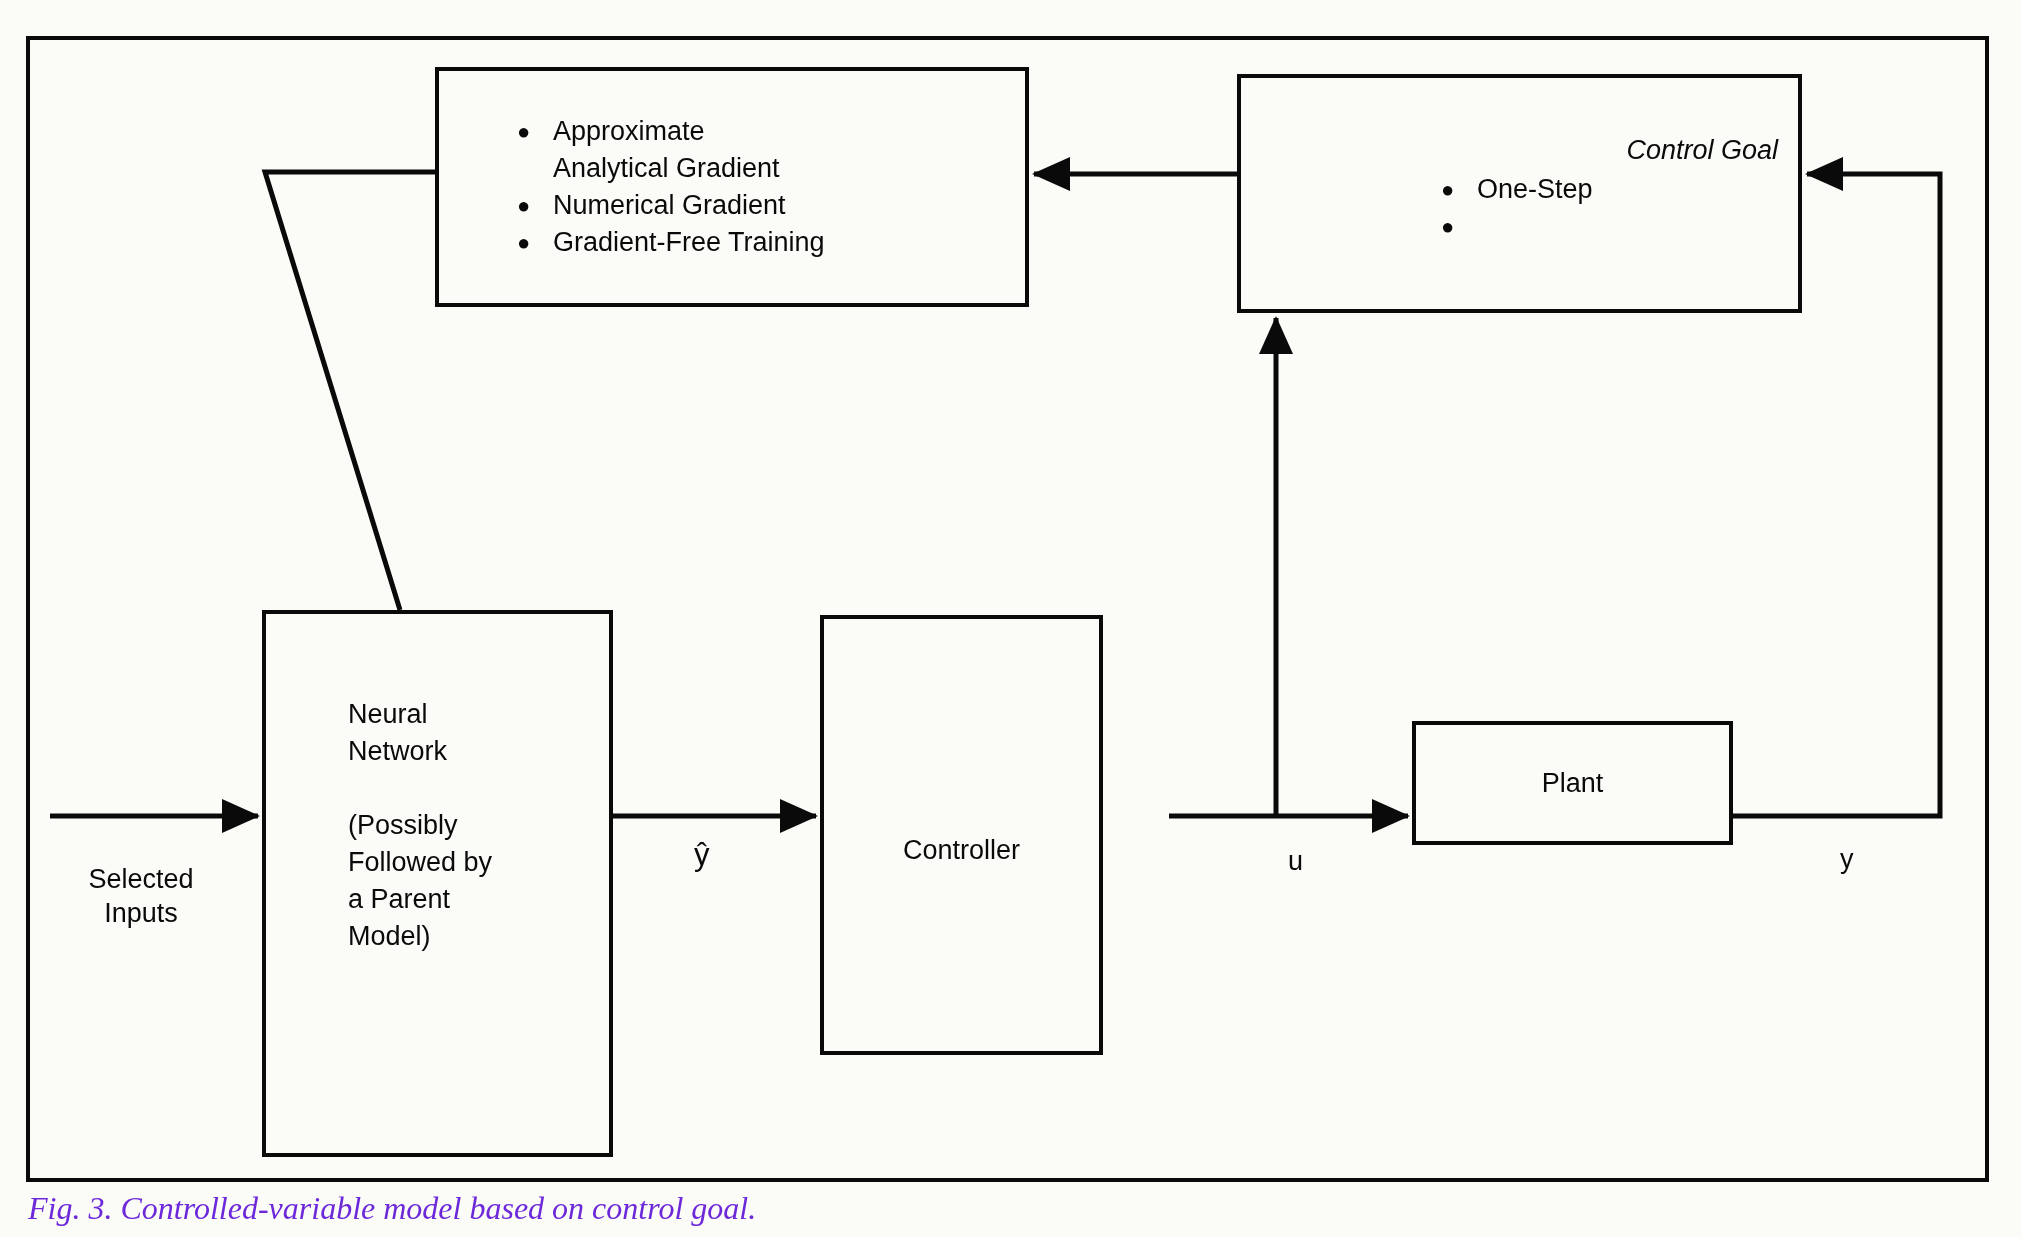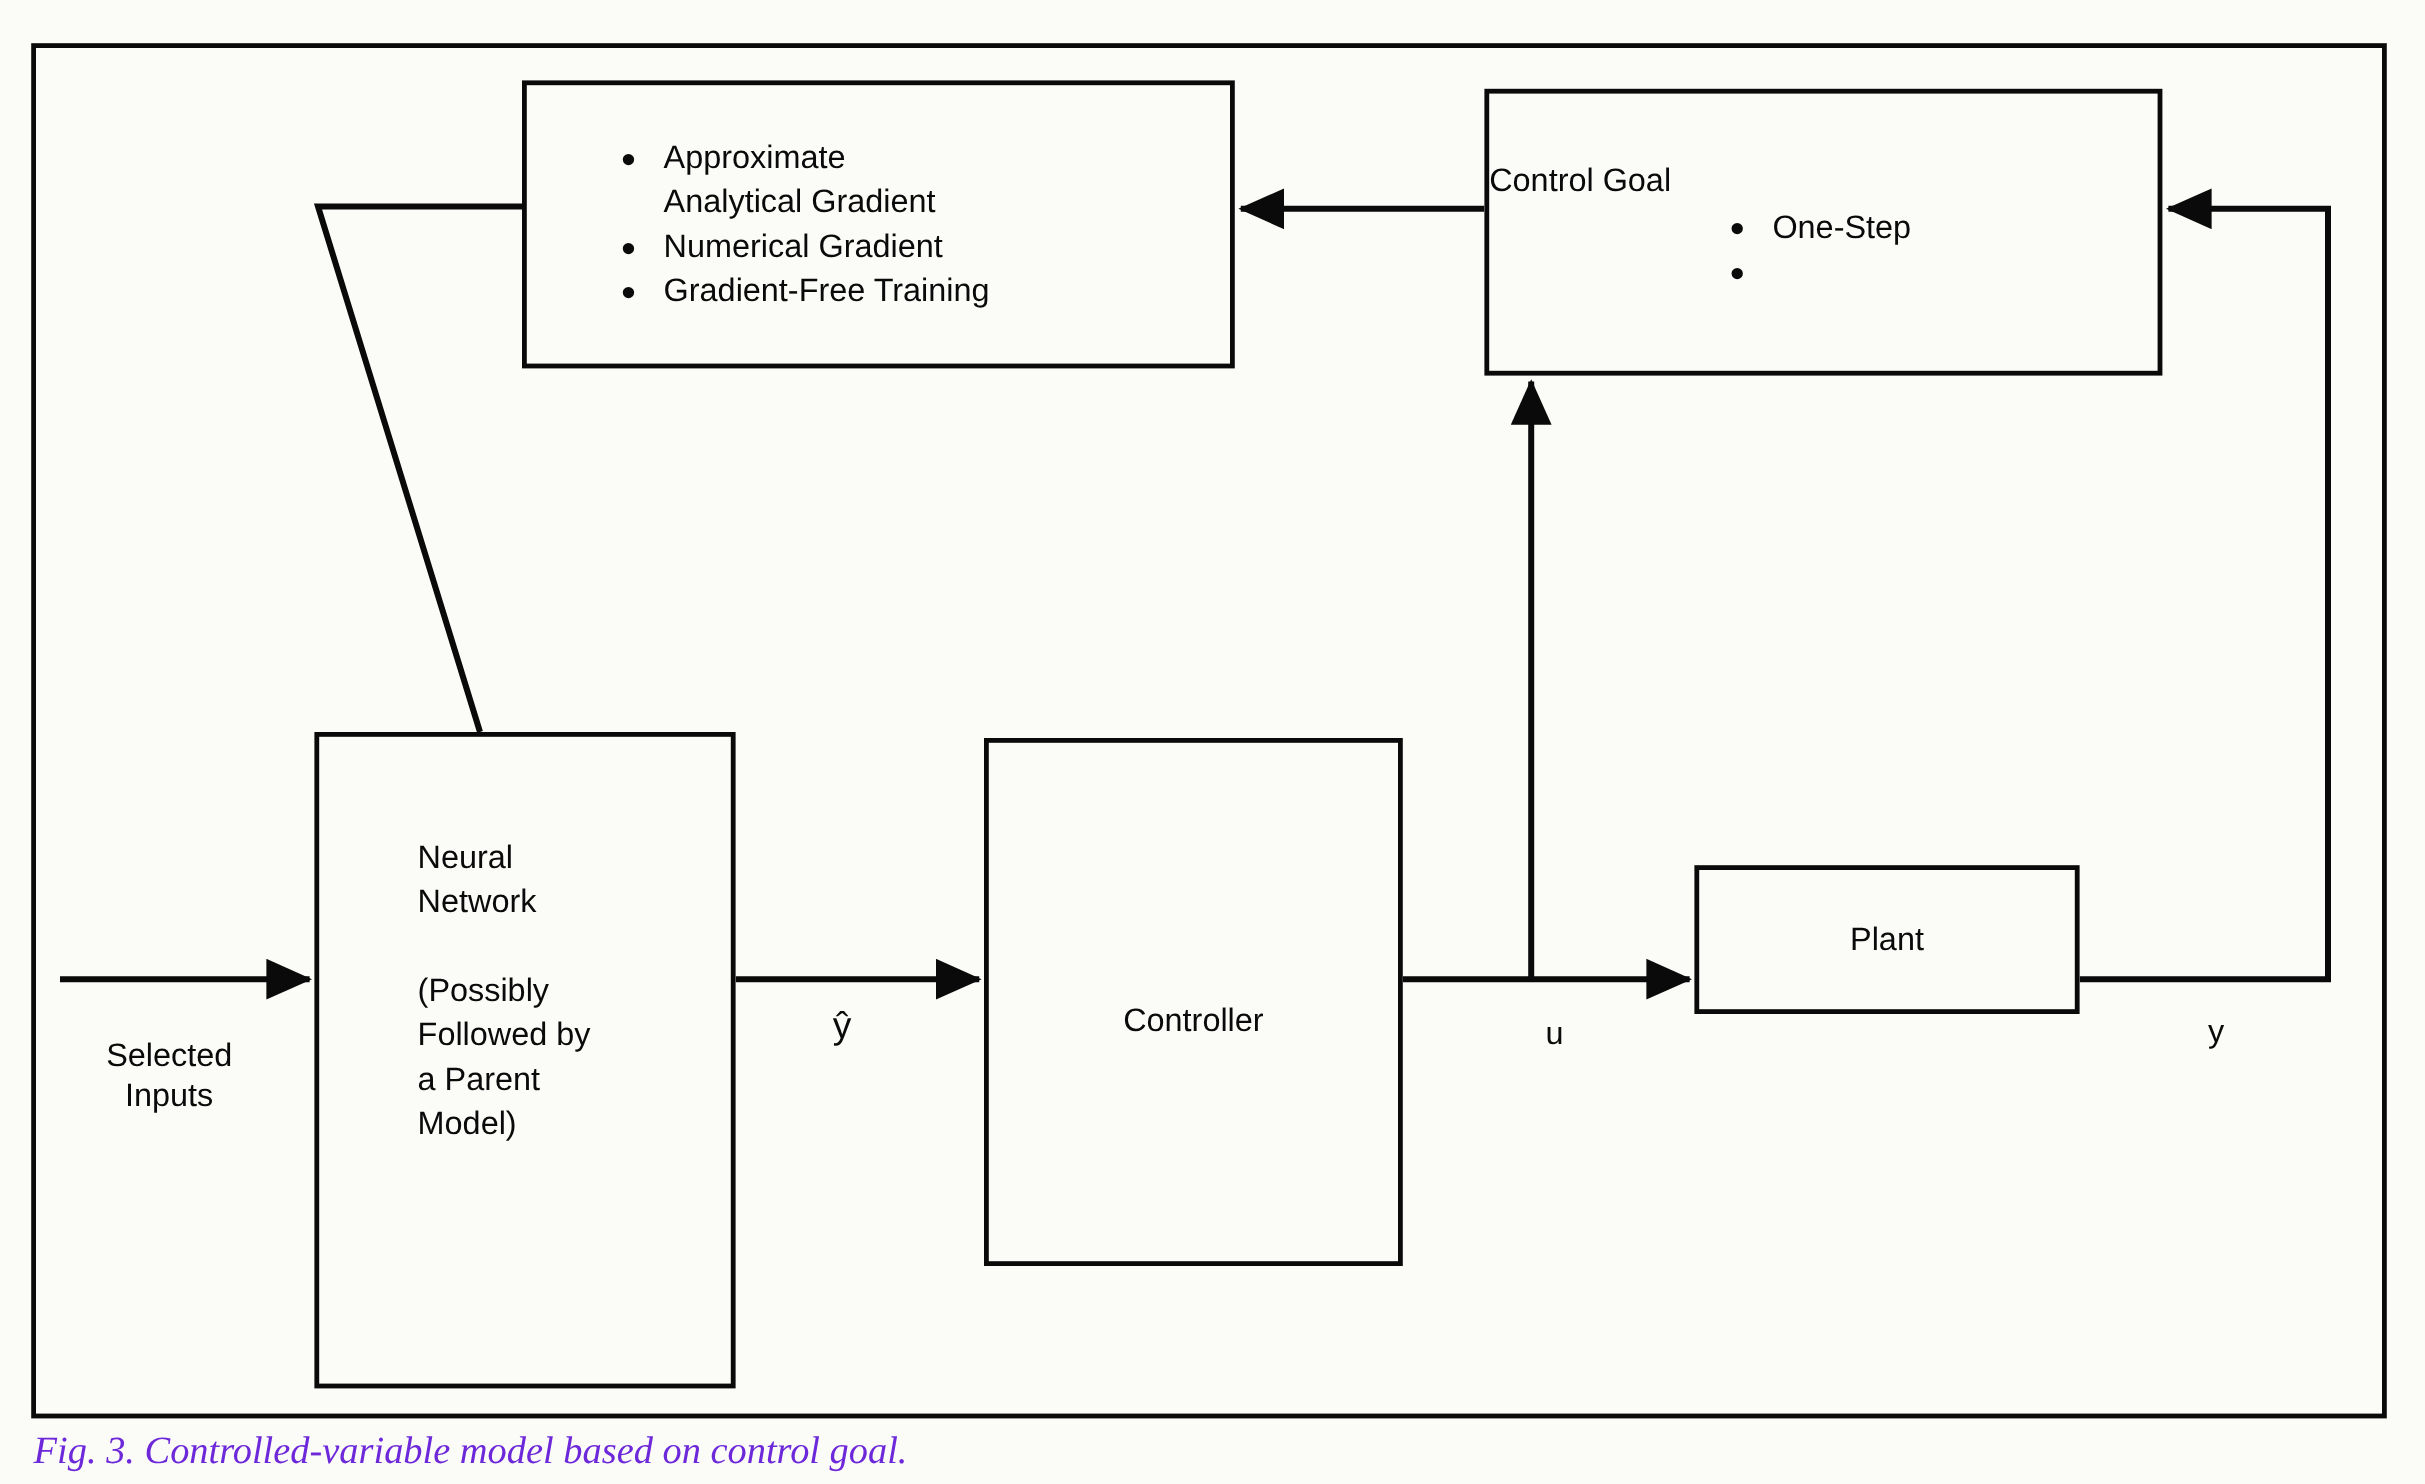--- a/index.html
+++ b/index.html
@@ -39,28 +39,28 @@
     border: 4px solid #0a0a0a;
     box-sizing: border-box;
     background: #fbfbf8;
     font-size: 27px;
     line-height: 37px;
     color: #0a0a0a;
   }
   .box-training   { left: 435px;  top: 67px;  width: 594px; height: 240px; padding: 42px 20px 0 78px; }
   .box-goal       { left: 1237px; top: 74px;  width: 565px; height: 239px; padding: 54px 20px 0 0; }
   .box-nn         { left: 262px;  top: 610px; width: 351px; height: 547px; padding: 82px 16px 0 82px; }
-  .box-controller { left: 820px;  top: 615px; width: 349px; height: 440px; display: flex; align-items: center; justify-content: center; padding-top: 30px; }
+  .box-controller { left: 820px;  top: 615px; width: 283px; height: 440px; display: flex; align-items: center; justify-content: center; padding-top: 30px; }
   .box-plant      { left: 1412px; top: 721px; width: 321px; height: 124px; display: flex; align-items: center; justify-content: center; }
 
   .bullet-row { display: flex; align-items: flex-start; }
   .bullet-glyph { width: 36px; flex: 0 0 36px; font-size: 22px; line-height: 37px; }
   .bullet-text { flex: 1; }
 
-  .goal-title { text-align: left; margin-bottom: 2px; }
+  .goal-title { text-align: right; margin-bottom: 2px; font-style: italic; }
   .goal-bullets { padding-left: 200px; }
 
   .nn-gap { height: 37px; }
 
   .sig-label {
     position: absolute;
     font-size: 27px;
     line-height: 34px;
     color: #0a0a0a;
   }

